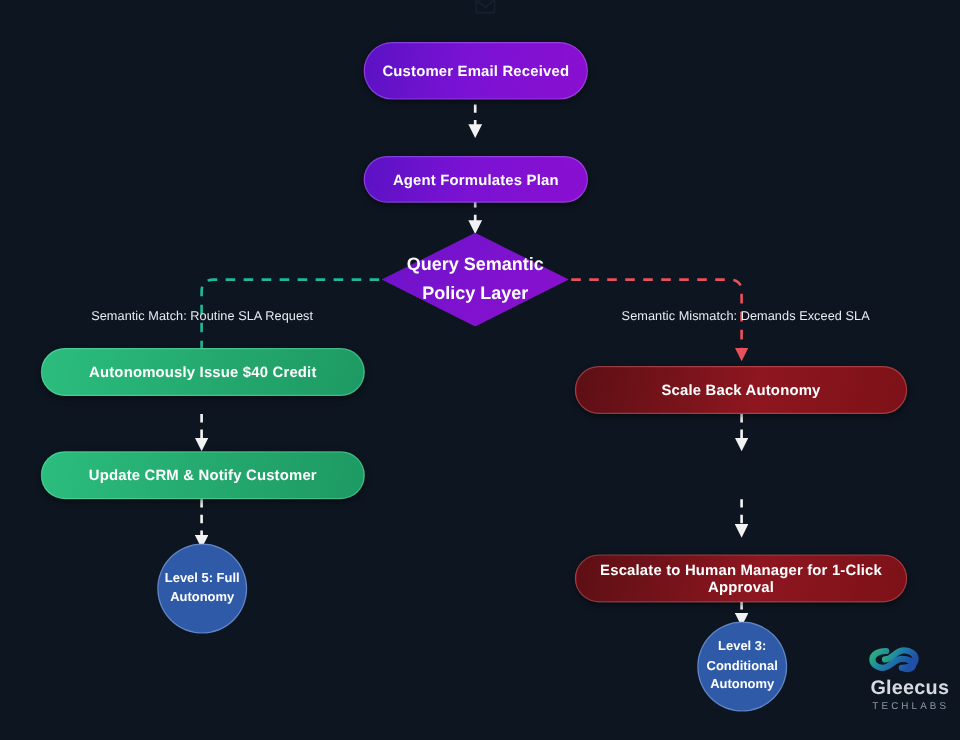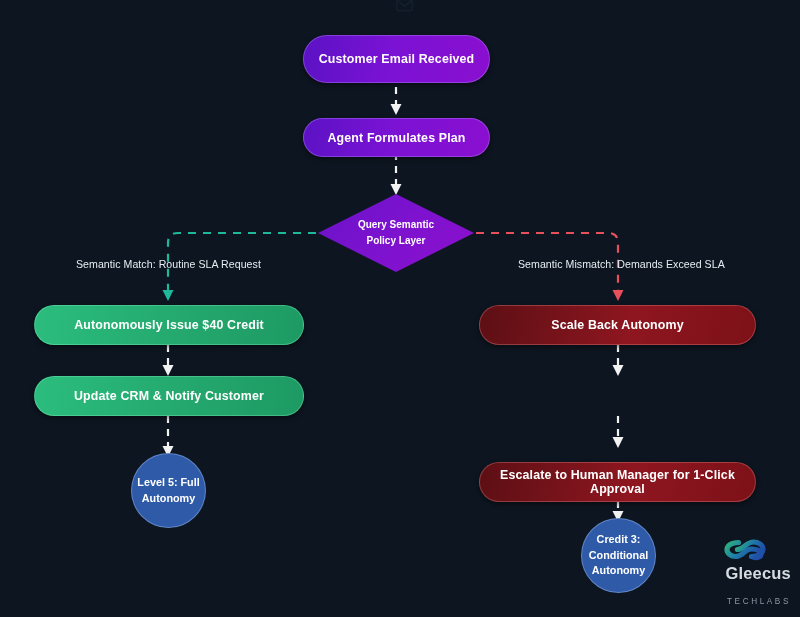--- a/index.html
+++ b/index.html
@@ -77,21 +77,21 @@
     clip-path: polygon(50% 0%, 100% 50%, 50% 100%, 0% 50%);
   }
   #diamond-label {
     position: absolute;
     inset: 0;
     display: flex;
     flex-direction: column;
     align-items: center;
     justify-content: center;
     color: #ffffff;
-    font-size: 10px;
+    font-size: 15px;
     font-weight: bold;
     line-height: 1.62;
     text-align: center;
   }
 
   
   .circle {
     border-radius: 50%;
     background: #2f5aa8;
     border: 1px solid rgba(160,190,240,0.45);
@@ -133,21 +133,21 @@
     color: #d6dbe2;
     font-size: 16.5px;
     font-weight: bold;
     letter-spacing: 0.2px;
     line-height: 1;
   }
   #logo-sub {
     color: #8e98a6;
     font-size: 8.2px;
     letter-spacing: 2.6px;
-    margin-top: 16px;
+    margin-top: 3px;
     line-height: 1;
   }
 
   
   #top-glyph {
     position: absolute;
     left: 396px;
     top: -2px;
     width: 17px;
     height: 14px;
@@ -191,36 +191,36 @@
 
     <path d="M 618 345 L 618 371" stroke="#f2f2f2" stroke-width="2.2" stroke-dasharray="7 6" fill="none" marker-end="url(#arrow-white)"></path>
     <path d="M 618 416 L 618 443" stroke="#f2f2f2" stroke-width="2.2" stroke-dasharray="7 6" fill="none" marker-end="url(#arrow-white)"></path>
     <path d="M 618 488 L 618 517" stroke="#f2f2f2" stroke-width="2.2" stroke-dasharray="7 6" fill="none" marker-end="url(#arrow-white)"></path>
   </svg>
 
   <div class="node pill purple" style="left:303px; top:35px; width:187px; height:48px;">
     <span>Customer Email Received</span>
   </div>
 
-  <div class="node pill purple" style="left:303px; top:118px; width:187px; height:39px;">
+  <div class="node pill purple" style="left:303px; top:130px; width:187px; height:39px;">
     <span>Agent Formulates Plan</span>
   </div>
 
   <div id="diamond-wrap">
     <div id="diamond-shape"></div>
     <div id="diamond-label">
       <span>Query Semantic</span>
       <span>Policy Layer</span>
     </div>
   </div>
 
   <div class="edge-label" style="left:76px; top:258px;">Semantic Match: Routine SLA Request</div>
   <div class="edge-label" style="left:518px; top:258px;">Semantic Mismatch: Demands Exceed SLA</div>
 
-  <div class="node pill green" style="left:34px; top:305px; width:270px; height:40px;">
+  <div class="node pill green" style="left:34px; top:290px; width:270px; height:40px;">
     <span>Autonomously Issue $40 Credit</span>
   </div>
 
   <div class="node pill green" style="left:34px; top:376px; width:270px; height:40px;">
     <span>Update CRM &amp; Notify Customer</span>
   </div>
 
   <div class="node circle" style="left:131px; top:453px; width:75px; height:75px;">
     <span>Level 5: Full</span>
     <span>Autonomy</span>
@@ -229,21 +229,21 @@
   <div class="node pill red" style="left:479px; top:305px; width:277px; height:40px;">
     <span>Scale Back Autonomy</span>
   </div>
 
 
   <div class="node pill red" style="left:479px; top:462px; width:277px; height:40px;">
     <span>Escalate to Human Manager for 1-Click Approval</span>
   </div>
 
   <div class="node circle" style="left:581px; top:518px; width:75px; height:75px;">
-    <span>Credit 3:</span>
+    <span>Level 3:</span>
     <span>Conditional</span>
     <span>Autonomy</span>
   </div>
 
   <div id="logo">
     <svg id="logo-mark" width="46" height="26" viewBox="0 0 46 26">
       <defs>
         <linearGradient id="loopgrad" x1="0" y1="0" x2="1" y2="0.4">
           <stop offset="0%" stop-color="#2eb27a"></stop>
           <stop offset="48%" stop-color="#1f7fa8"></stop>

